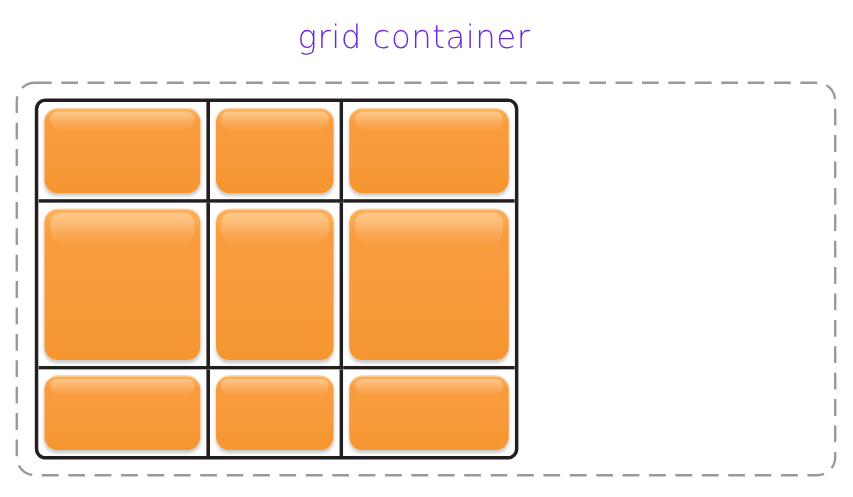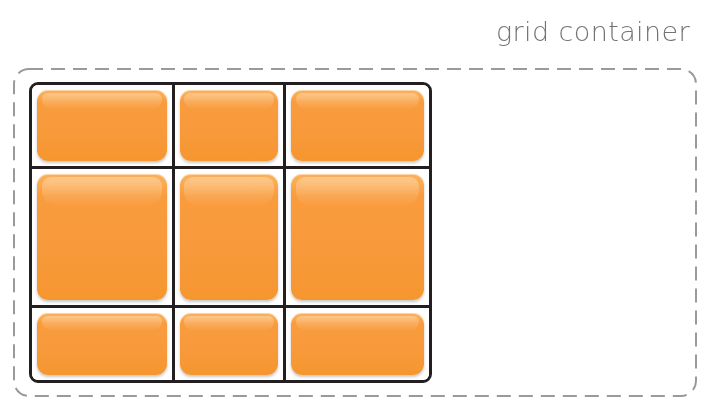--- a/index.html
+++ b/index.html
@@ -17,26 +17,26 @@
     background: #ffffff;
     overflow: hidden;
   }
 
   
   #container-label {
     position: absolute;
     left: 0;
     top: 14px;
     width: 690px;
-    text-align: right;
+    text-align: center;
     font-family: "DejaVu Sans", sans-serif;
     font-size: 27px;
     font-weight: 300;
     letter-spacing: 0.4px;
-    color: #737373;
+    color: #6d28d9;
     line-height: 36px;
     white-space: nowrap;
   }
 
   
   #grid-container {
     position: absolute;
     left: 13px;
     top: 68px;
     width: 684px;

